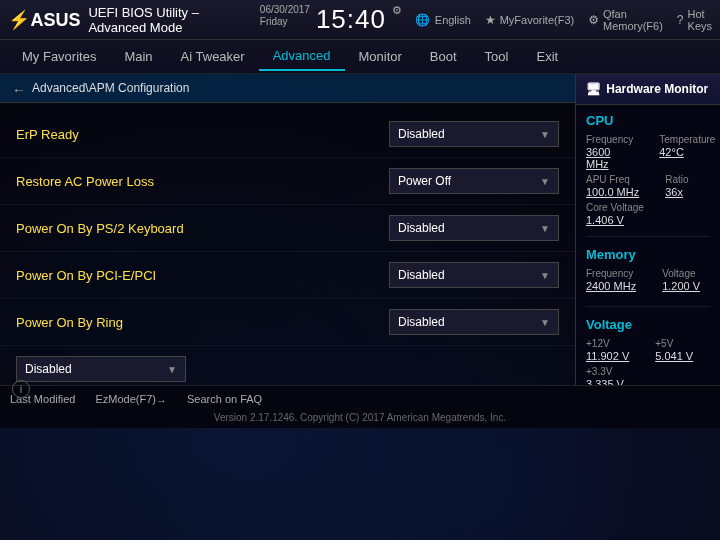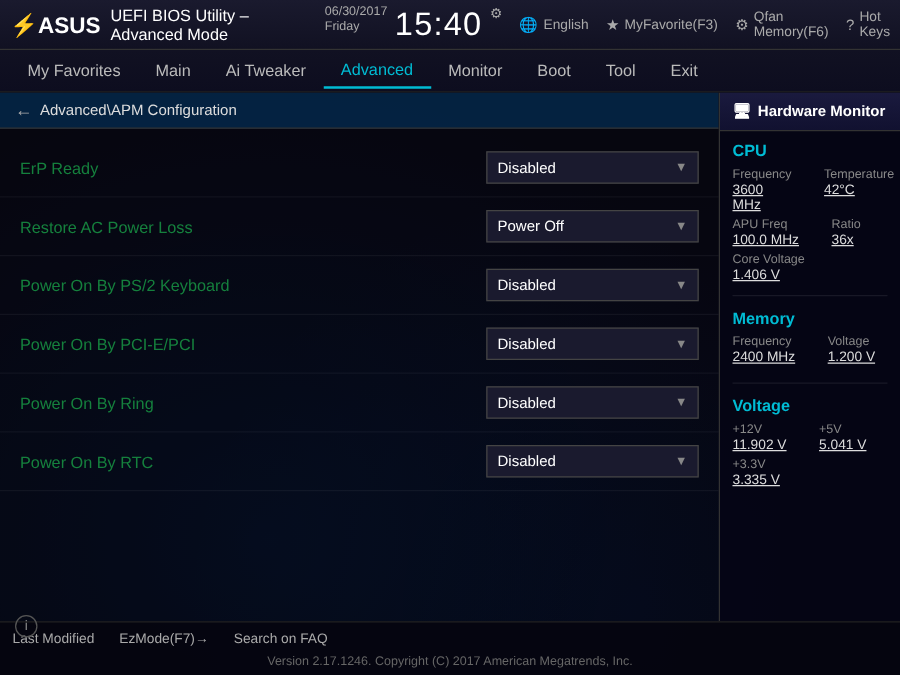--- a/index.html
+++ b/index.html
@@ -22,21 +22,21 @@
         radial-gradient(ellipse at 30% 80%, rgba(0,80,180,0.15) 0%, transparent 60%),
         radial-gradient(ellipse at 70% 90%, rgba(0,60,160,0.1) 0%, transparent 50%);
       pointer-events: none;
       z-index: 0;
     }
 
     .main-container {
       position: relative;
       z-index: 1;
       width: 720px;
-      height: 540px;
+      height: 428px;
       display: flex;
       flex-direction: column;
     }
 
     
     .header {
       background: linear-gradient(180deg, #1a1a2e 0%, #111122 100%);
       border-bottom: 1px solid #333;
       padding: 0 8px;
     }
@@ -170,21 +170,21 @@
     .setting-row {
       display: flex;
       align-items: center;
       padding: 10px 16px;
       border-bottom: 1px solid rgba(255,255,255,0.05);
     }
 
     .setting-label {
       flex: 1;
       font-size: 13px;
-      color: #15803d;
+      color: #fde047;
     }
 
     .setting-dropdown {
       width: 170px;
       background: #1a1a2e;
       border: 1px solid #444;
       color: #fff;
       padding: 5px 8px;
       font-size: 12px;
       display: flex;
@@ -405,21 +405,20 @@
 
         <div class="setting-row">
           <span class="setting-label">Power On By Ring</span>
           <div class="setting-dropdown">
             <span>Disabled</span>
             <span class="dropdown-arrow">▼</span>
           </div>
         </div>
 
         <div class="setting-row">
-          <span class="setting-label">Power On By RTC</span>
           <div class="setting-dropdown">
             <span>Disabled</span>
             <span class="dropdown-arrow">▼</span>
           </div>
         </div>
       </div>
 
       <div class="info-icon">i</div>
     </div>
 

